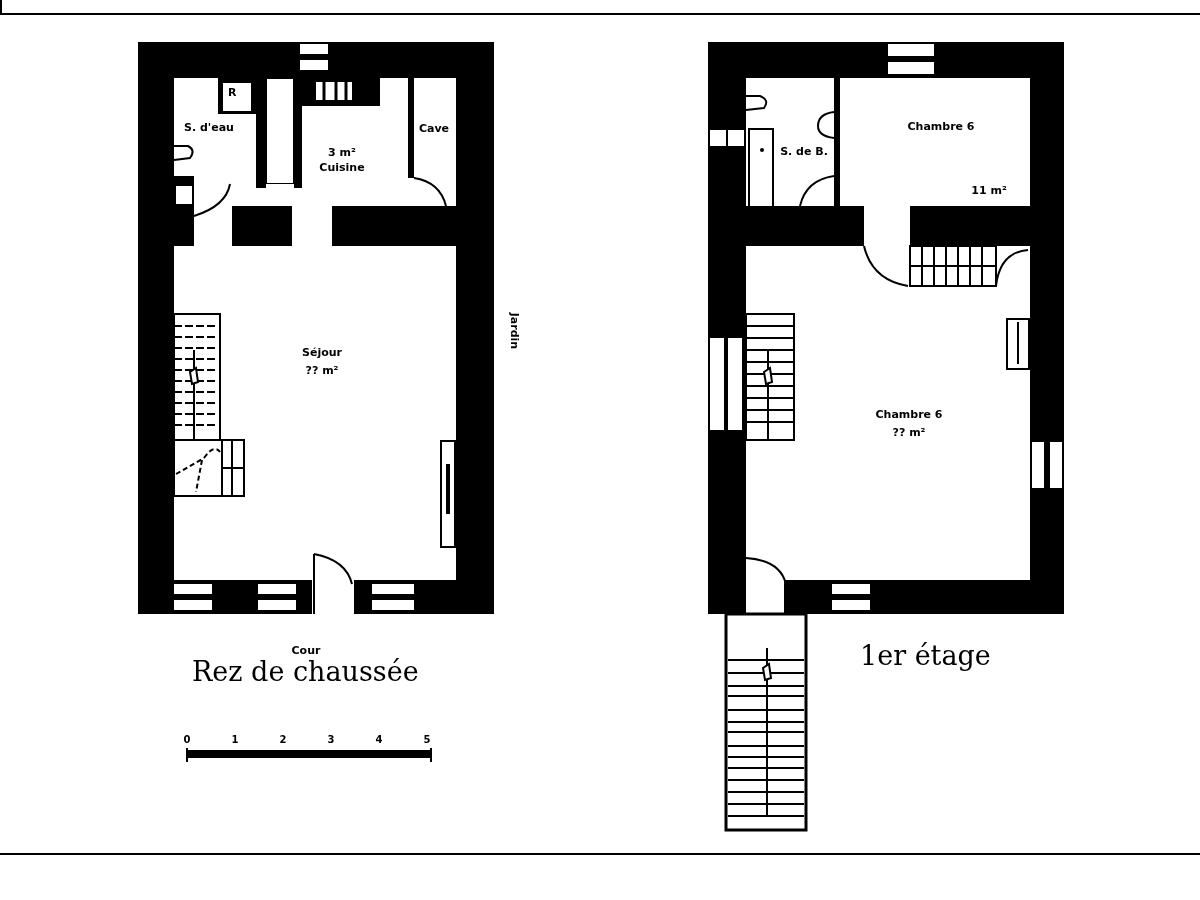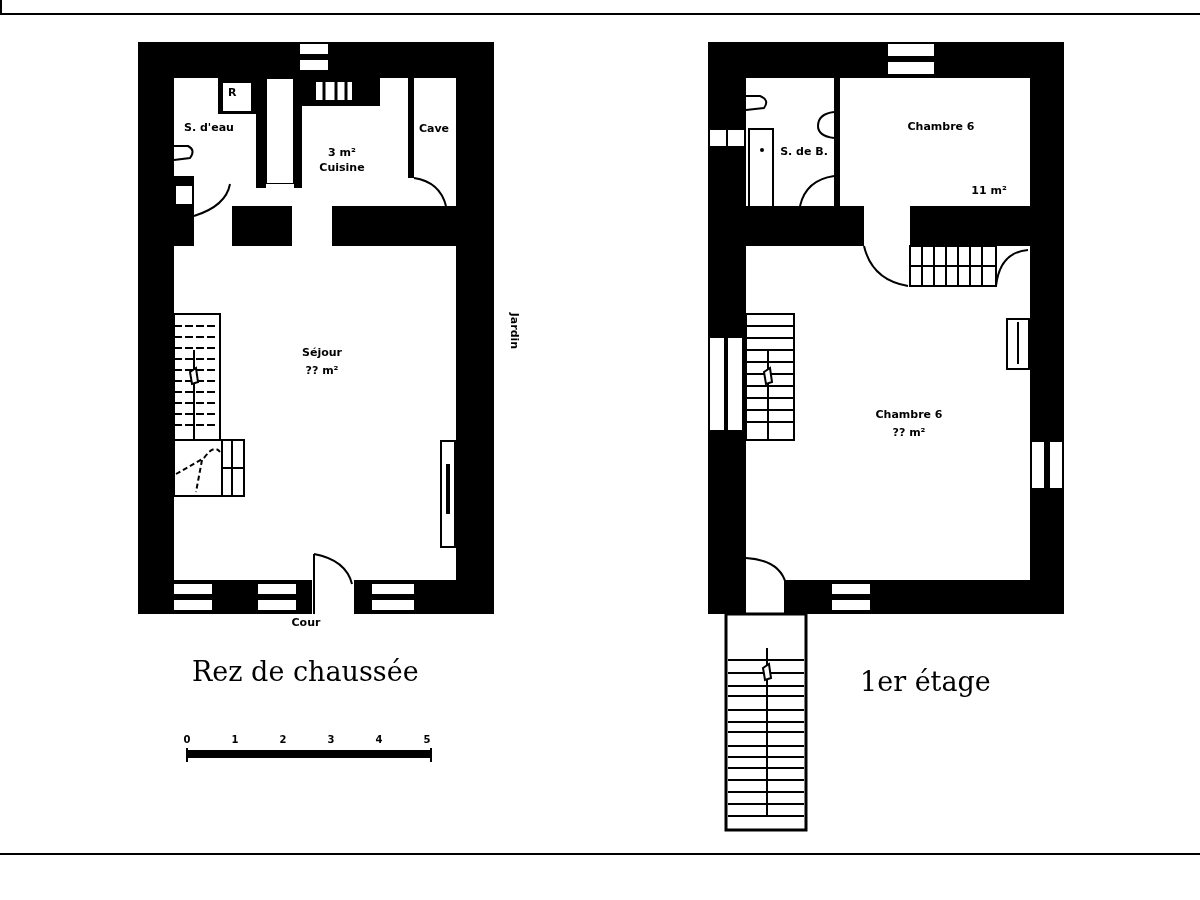--- a/index.html
+++ b/index.html
@@ -92,21 +92,21 @@
     <line x1="346" y1="82" x2="346" y2="100" stroke="#000" stroke-width="3"></line>
   </svg>
 
   <div class="lbl" style="left:176px;top:121px;width:66px;">S. d'eau</div>
   <div class="lbl" style="left:306px;top:113px;width:72px;margin-top:48px;">Cuisine</div>
   <div class="lbl" style="left:306px;top:146px;width:72px;">3 m²</div>
   <div class="lbl" style="left:412px;top:122px;width:44px;text-align:center;">Cave</div>
   <div class="lbl" style="left:286px;top:346px;width:72px;">Séjour</div>
   <div class="lbl" style="left:286px;top:364px;width:72px;">?? m²</div>
   <div class="lbl" style="left:484px;top:324px;width:60px;transform:rotate(90deg);">Jardin</div>
-  <div class="lbl" style="left:276px;top:616px;width:60px;">Cour</div>
+  <div class="lbl" style="left:276px;top:644px;width:60px;">Cour</div>
   <div class="title" style="left:192px;top:656px;">Rez de chaussée</div>
 </div>
 
 <div>
   <div class="blk" style="left:186px;top:750px;width:246px;height:8px;"></div>
   <div class="blk" style="left:186px;top:748px;width:2px;height:14px;"></div>
   <div class="blk" style="left:430px;top:748px;width:2px;height:14px;"></div>
   <div class="lbl" style="left:180px;top:733px;width:14px;font-size:10px;">0</div>
   <div class="lbl" style="left:228px;top:733px;width:14px;font-size:10px;">1</div>
   <div class="lbl" style="left:276px;top:733px;width:14px;font-size:10px;">2</div>
@@ -204,14 +204,14 @@
     <circle cx="762" cy="150" r="2" fill="#000"></circle>
 
     <line x1="1018" y1="322" x2="1018" y2="364" stroke="#000" stroke-width="2"></line>
   </svg>
 
   <div class="lbl" style="left:774px;top:145px;width:60px;">S. de B.</div>
   <div class="lbl" style="left:896px;top:120px;width:90px;">Chambre 6</div>
   <div class="lbl" style="left:944px;top:138px;width:90px;margin-top:46px;">11 m²</div>
   <div class="lbl" style="left:864px;top:408px;width:90px;">Chambre 6</div>
   <div class="lbl" style="left:864px;top:426px;width:90px;">?? m²</div>
-  <div class="title" style="left:860px;top:666px;text-align:center;">1er étage</div>
+  <div class="title" style="left:860px;top:640px;text-align:center;">1er étage</div>
 </div>
 
 </body></html>

